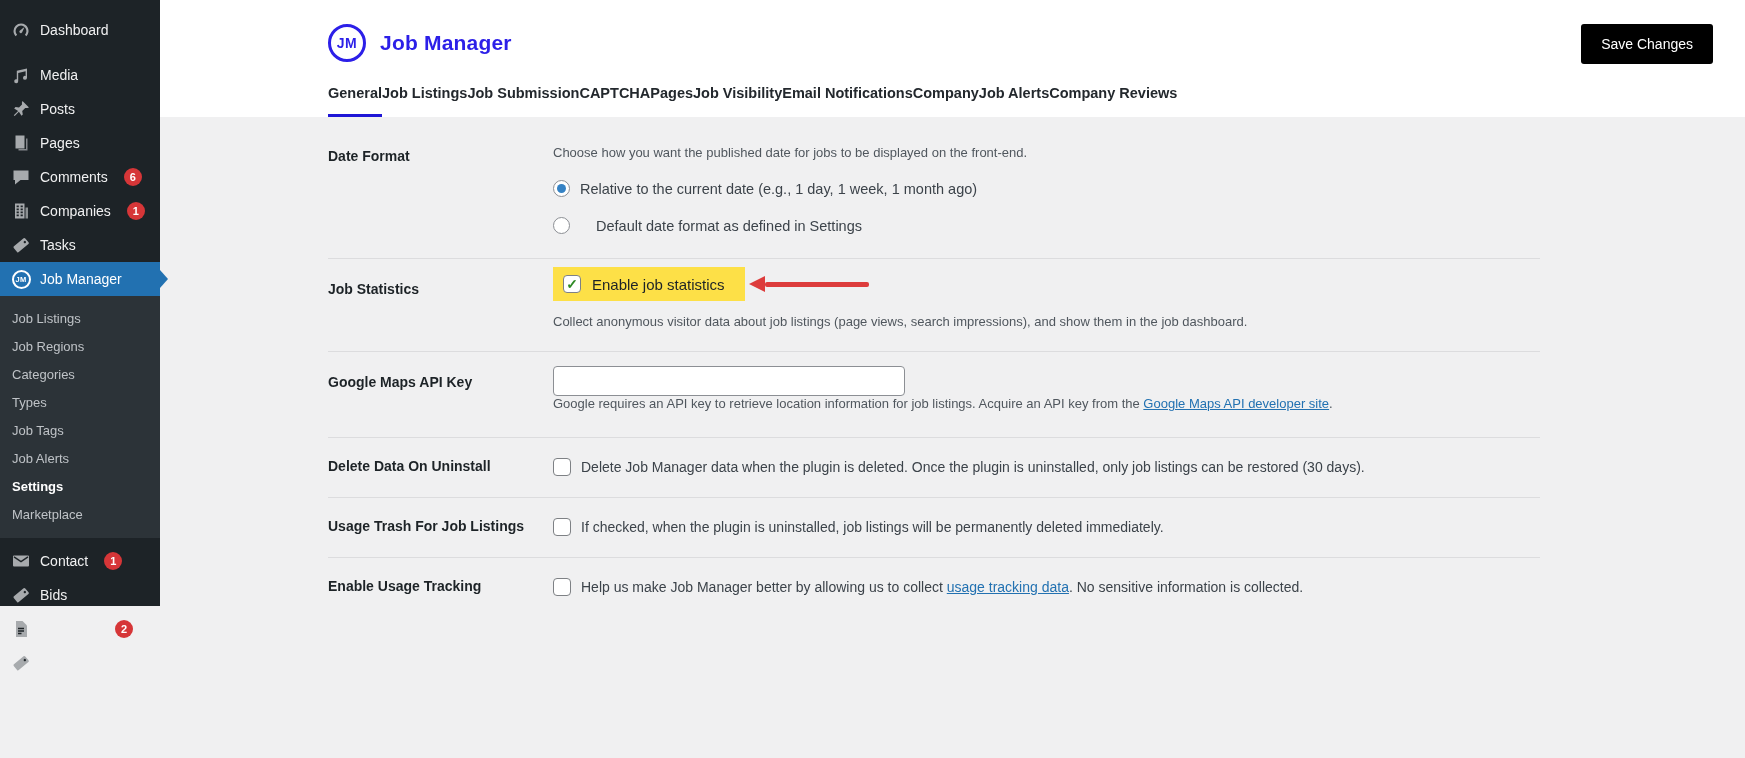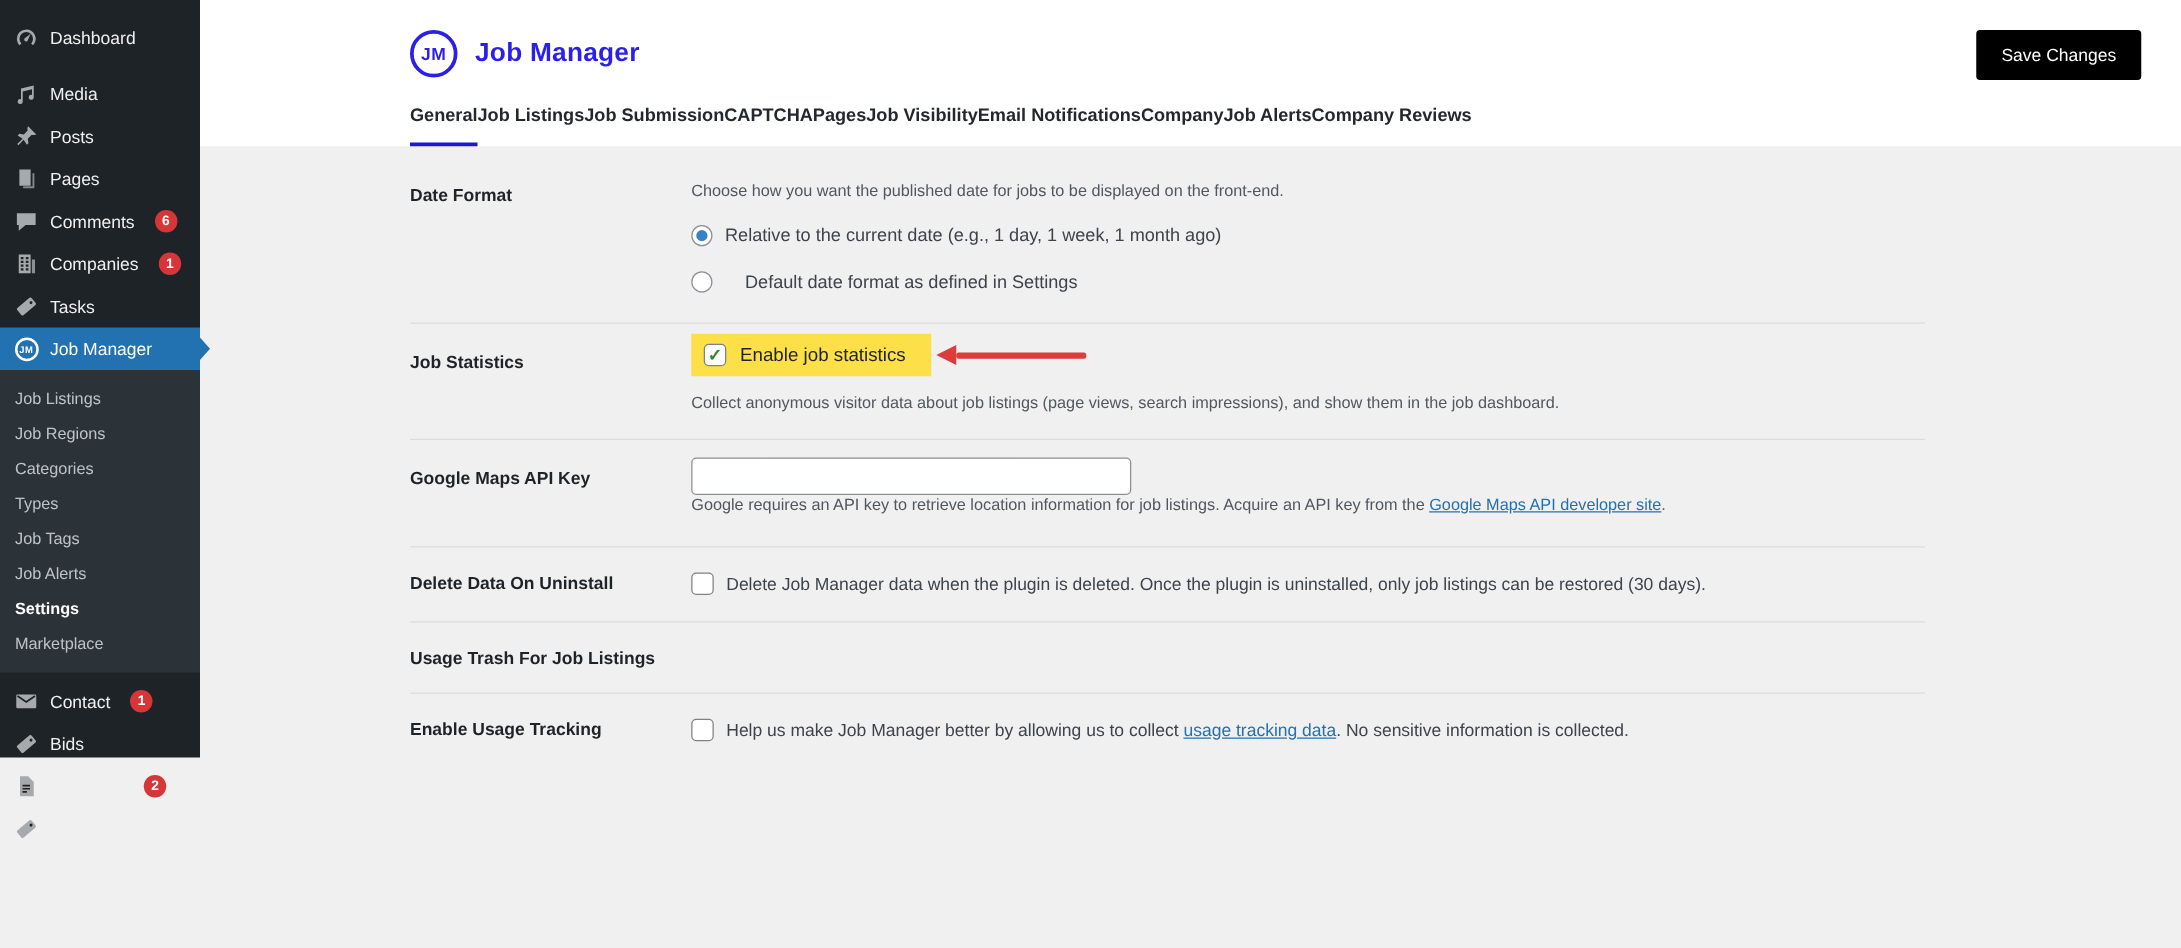--- a/index.html
+++ b/index.html
@@ -368,20 +368,26 @@
           <span class="checkbox"></span>
           <span>Delete Job Manager data when the plugin is deleted. Once the plugin is uninstalled, only job listings can be restored (30 days).</span>
         </div>
       </div>
     </div>
 
     <hr class="divider" id="divider-4">
 
     <div class="srow" id="row-bypass">
       <div class="srow-label">Usage Trash For Job Listings</div>
+      <div class="srow-field">
+        <div class="checkline">
+          <span class="checkbox"></span>
+          <span>If checked, when the plugin is uninstalled, job listings will be permanently deleted immediately.</span>
+        </div>
+      </div>
     </div>
 
     <hr class="divider" id="divider-5">
 
     <div class="srow" id="row-usage">
       <div class="srow-label">Enable Usage Tracking</div>
       <div class="srow-field">
         <div class="checkline">
           <span class="checkbox"></span>
           <span><span>Help us make Job Manager better by allowing us to collect </span><a class="inline-link">usage tracking data</a><span>. No sensitive information is collected.</span></span>

